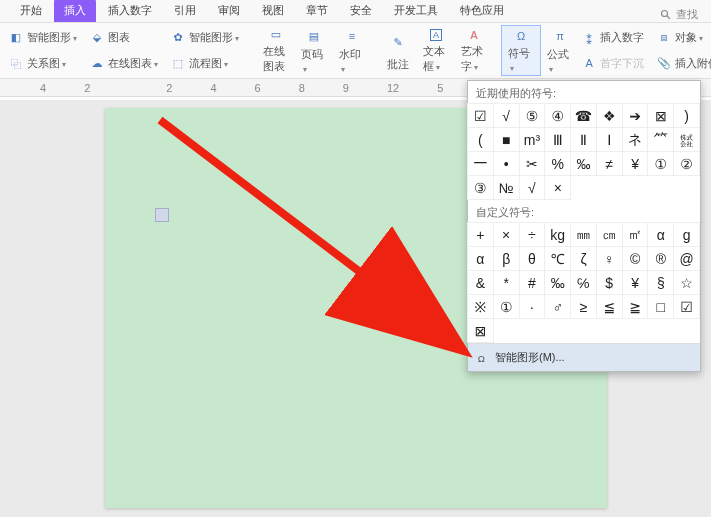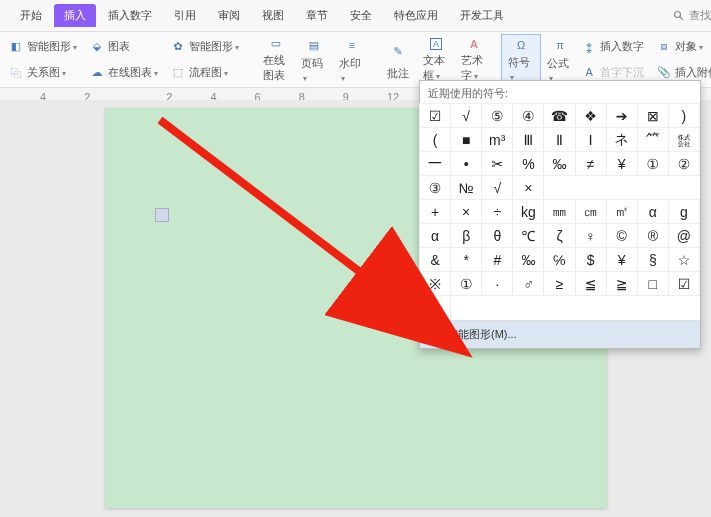--- a/index.html
+++ b/index.html
@@ -1,61 +1,61 @@
 <!DOCTYPE html>
 <html><head>
 <meta charset="utf-8">
 <style>
 * { margin:0; padding:0; box-sizing:border-box; font-family:"Microsoft YaHei","SimSun",sans-serif; font-size:11px; }
 body { width:711px; height:517px; background:#fff; overflow:hidden; position:relative; }
 
-.tabs { display:flex; align-items:center; height:32px; background:#f8f8f8; border-bottom:1px solid #e0e0e0; padding-left:10px; gap:2px; }
+.tabs { display:flex; align-items:flex-end; height:23px; background:#f8f8f8; border-bottom:1px solid #e0e0e0; padding-left:10px; gap:2px; }
 .tab { padding:4px 10px; color:#444; cursor:pointer; border-radius:3px 3px 0 0; }
 .tab.active { background:#8b5cf6; color:#fff; }
-.search-box { margin-left:auto; margin-right:0; display:flex; align-items:center; color:#888; gap:4px; }
+.search-box { margin-left:auto; margin-right:13px; display:flex; align-items:center; color:#888; gap:4px; }
 .search-icon { width:12px; height:12px; }
 
 .toolbar { display:flex; height:56px; background:#fafafa; border-bottom:1px solid #e0e0e0; padding:2px 6px; }
 .tool-col { display:flex; flex-direction:column; justify-content:space-around; margin-right:8px; }
 .tool-row { display:flex; align-items:center; gap:3px; color:#555; padding:2px; cursor:pointer; white-space:nowrap; }
 .tool-row.disabled { color:#bbb; }
 .ico { width:16px; height:16px; display:inline-flex; align-items:center; justify-content:center; color:#4a7bbf; }
 .sep { width:1px; background:#ddd; margin:4px 4px; }
 .tool-big { display:flex; flex-direction:column; align-items:center; justify-content:center; padding:2px 6px; color:#555; gap:2px; cursor:pointer; }
 .tool-big .ico { width:26px; height:26px; }
 .drop-caret::after { content:"▾"; font-size:8px; color:#888; margin-left:2px; }
 
 .ruler { height:18px; background:#f4f4f4; border-bottom:1px solid #ddd; padding-left:40px; display:flex; align-items:center; gap:38px; color:#888; font-size:9px; }
 .doc-area { position:absolute; top:100px; left:0; right:0; bottom:0; background:#eaeaea; display:flex; justify-content:center; padding-top:8px; }
 .page { width:502px; height:400px; background:#c7e8cc; box-shadow:0 1px 3px rgba(0,0,0,.2); position:relative; }
 .page-mark { position:absolute; top:100px; left:50px; width:14px; height:14px; background:#cfd9e8; border:1px solid #aac; }
 
-.symbol-panel { position:absolute; top:80px; right:10px; width:282px; background:#fff; border:1px solid #bbb; box-shadow:0 3px 8px rgba(0,0,0,.25); z-index:50; }
+.symbol-panel { position:absolute; top:80px; right:10px; width:234px; background:#fff; border:1px solid #bbb; box-shadow:0 3px 8px rgba(0,0,0,.25); z-index:50; }
 .sp-title { padding:5px 8px 3px; color:#666; }
 .sp-grid { display:grid; grid-template-columns:repeat(9,1fr); }
 .sp-cell { height:25px; display:flex; align-items:center; justify-content:center; border:1px solid #eee; margin:-1px 0 0 -1px; font-size:14px; cursor:pointer; color:#222; }
 .sp-other { padding:6px 8px; display:flex; align-items:center; gap:5px; border-top:1px solid #ddd; background:#dce6f2; color:#333; cursor:pointer; }
 .sp-other .om { width:14px; height:14px; }
 
 .arrow-svg { position:absolute; top:110px; left:150px; z-index:60; pointer-events:none; }
 </style>
 </head>
 <body>
 
 <div class="tabs">
   <div class="tab">开始</div>
   <div class="tab active">插入</div>
   <div class="tab">插入数字</div>
   <div class="tab">引用</div>
   <div class="tab">审阅</div>
   <div class="tab">视图</div>
   <div class="tab">章节</div>
   <div class="tab">安全</div>
+  <div class="tab">开发工具</div>
   <div class="tab">特色应用</div>
-  <div class="tab">开发工具</div>
   <div class="search-box">
     <svg class="search-icon" viewBox="0 0 16 16">
         <circle cx="6" cy="6" r="4" stroke="#888" fill="none" stroke-width="1.5"></circle>
         <line x1="9" y1="9" x2="13" y2="13" stroke="#888" stroke-width="1.5"></line>
       </svg>
     <span>查找</span>
   </div>
 </div>
 
 <div class="toolbar">
@@ -199,20 +199,21 @@
       <div class="sp-cell">‰</div>
       <div class="sp-cell">≠</div>
       <div class="sp-cell">¥</div>
       <div class="sp-cell">①</div>
       <div class="sp-cell">②</div>
       <div class="sp-cell">③</div>
       <div class="sp-cell">№</div>
       <div class="sp-cell">√</div>
       <div class="sp-cell">×</div>
     </div>
+  <div class="sp-title">自定义符号:</div>
   <div class="sp-grid" id="custom-grid">
       <div class="sp-cell">+</div>
       <div class="sp-cell">×</div>
       <div class="sp-cell">÷</div>
       <div class="sp-cell">kg</div>
       <div class="sp-cell">㎜</div>
       <div class="sp-cell">㎝</div>
       <div class="sp-cell">㎡</div>
       <div class="sp-cell">α</div>
       <div class="sp-cell">g</div>

